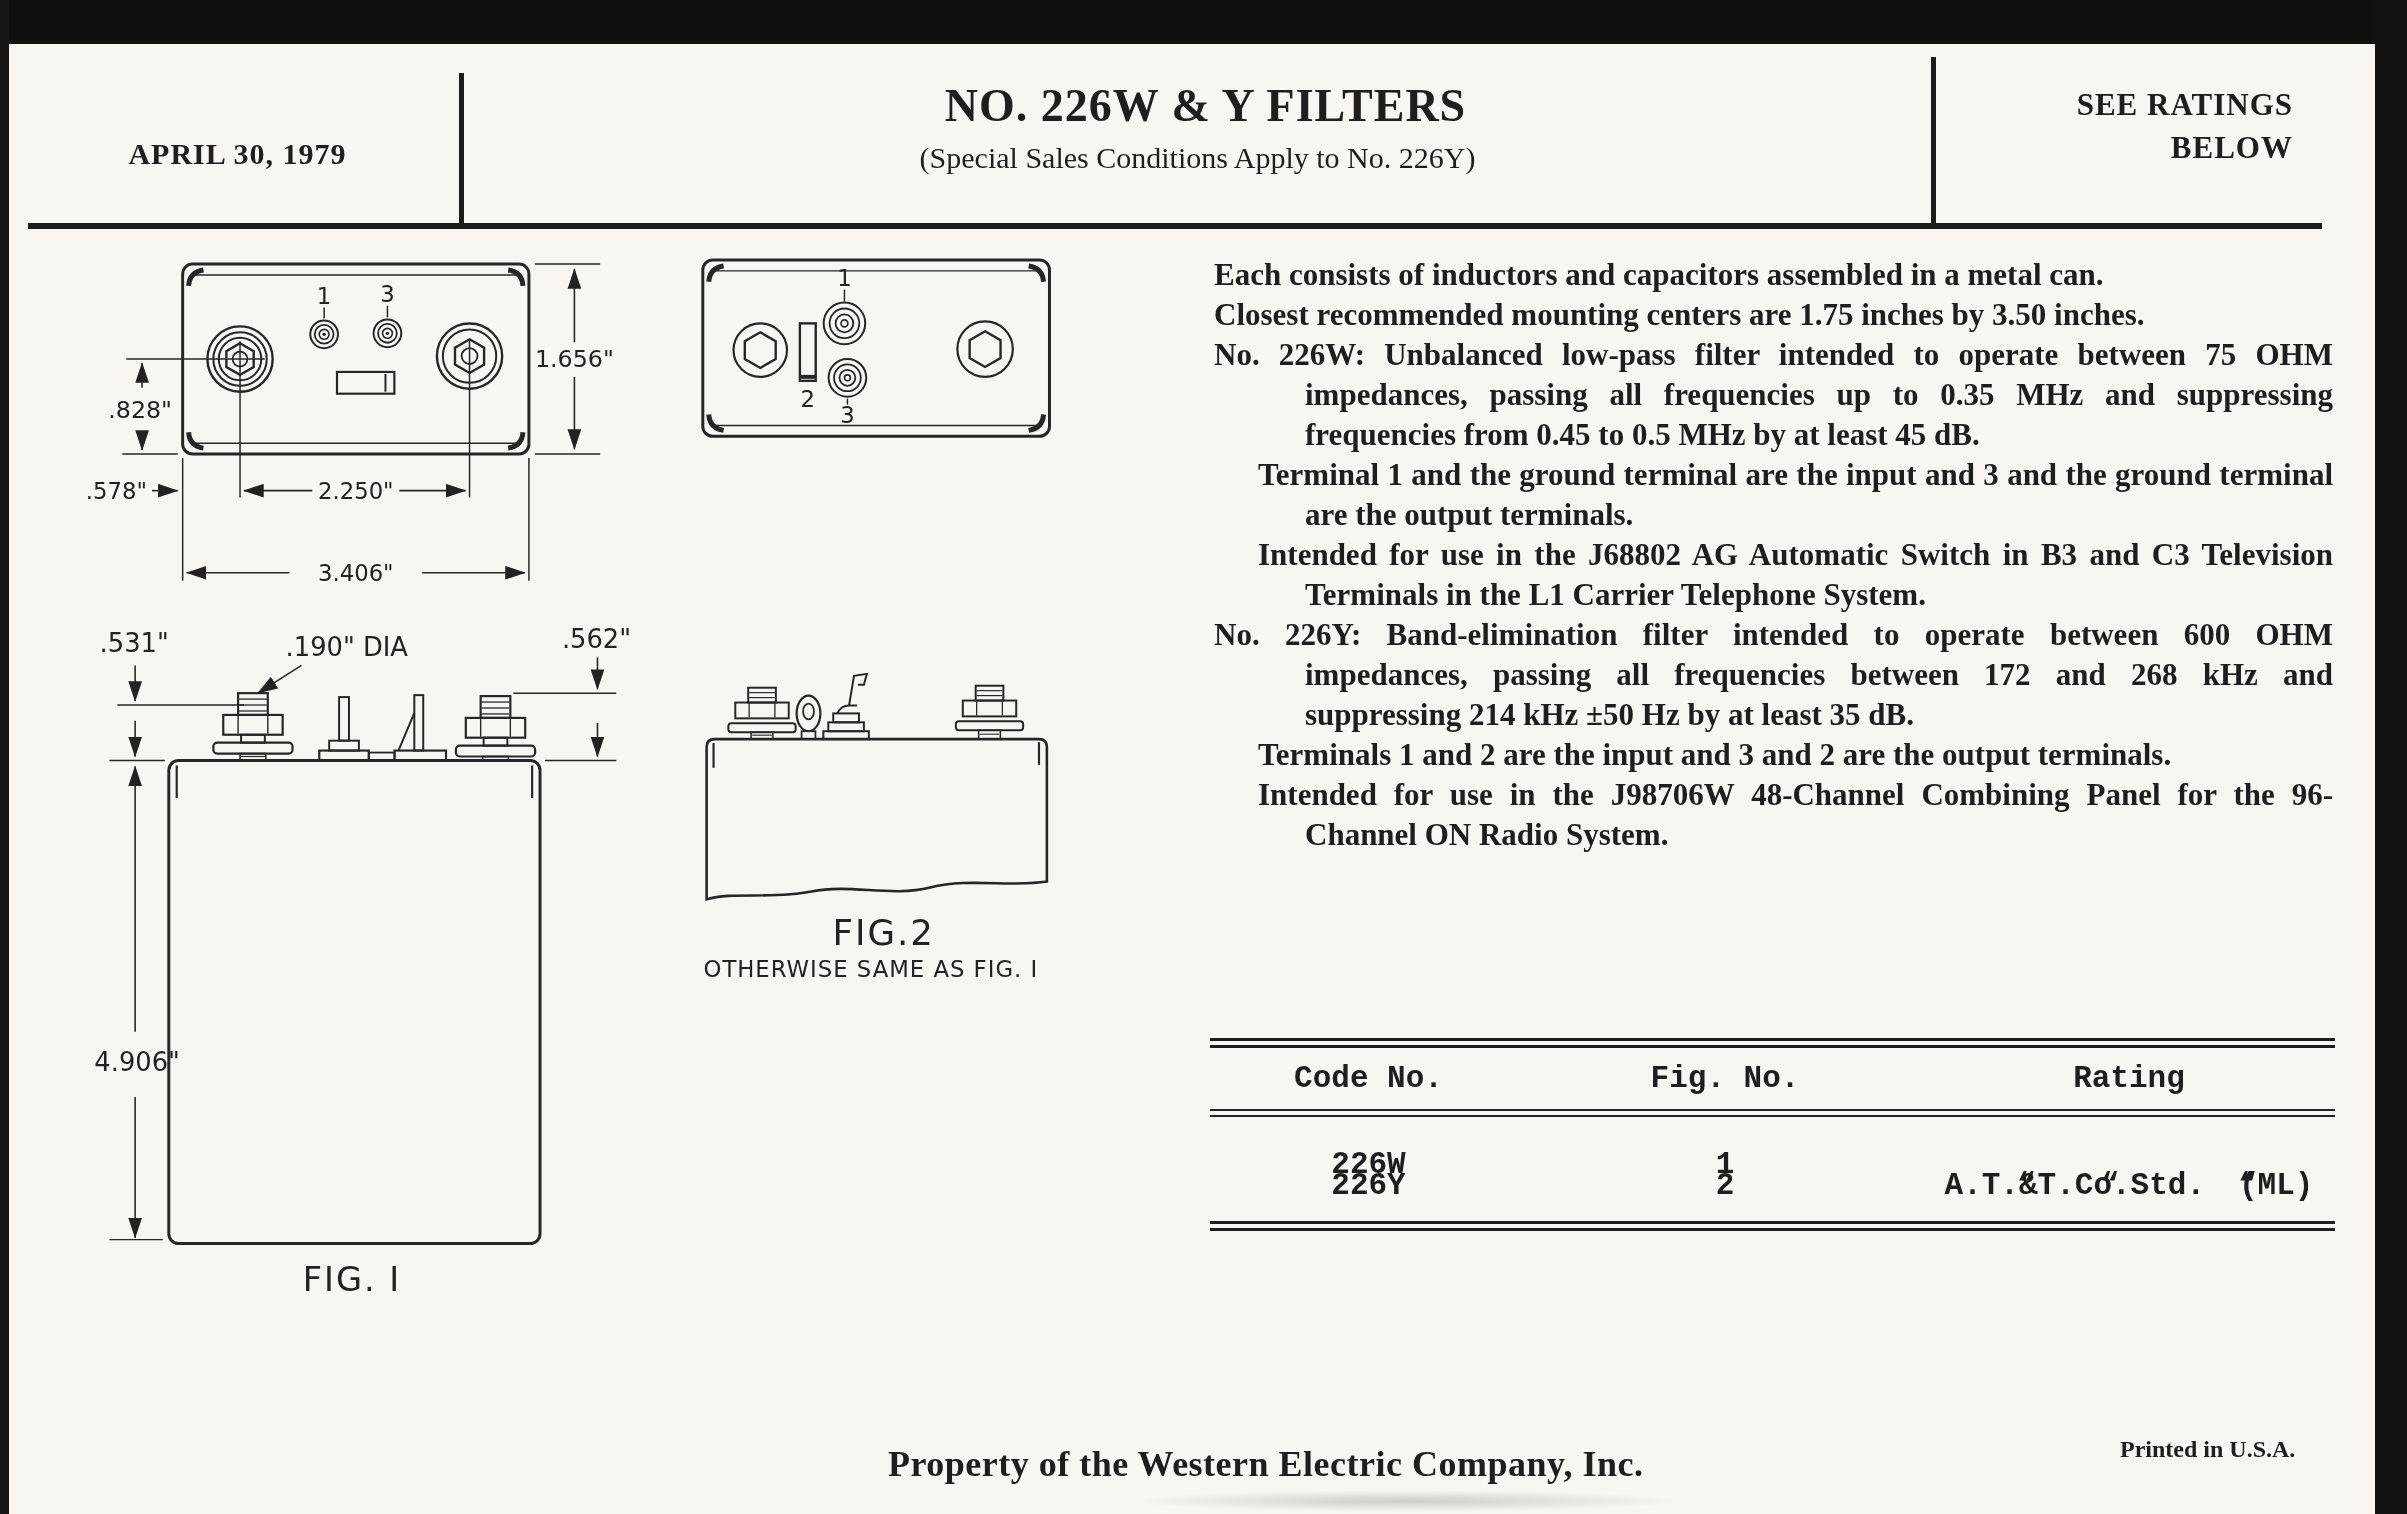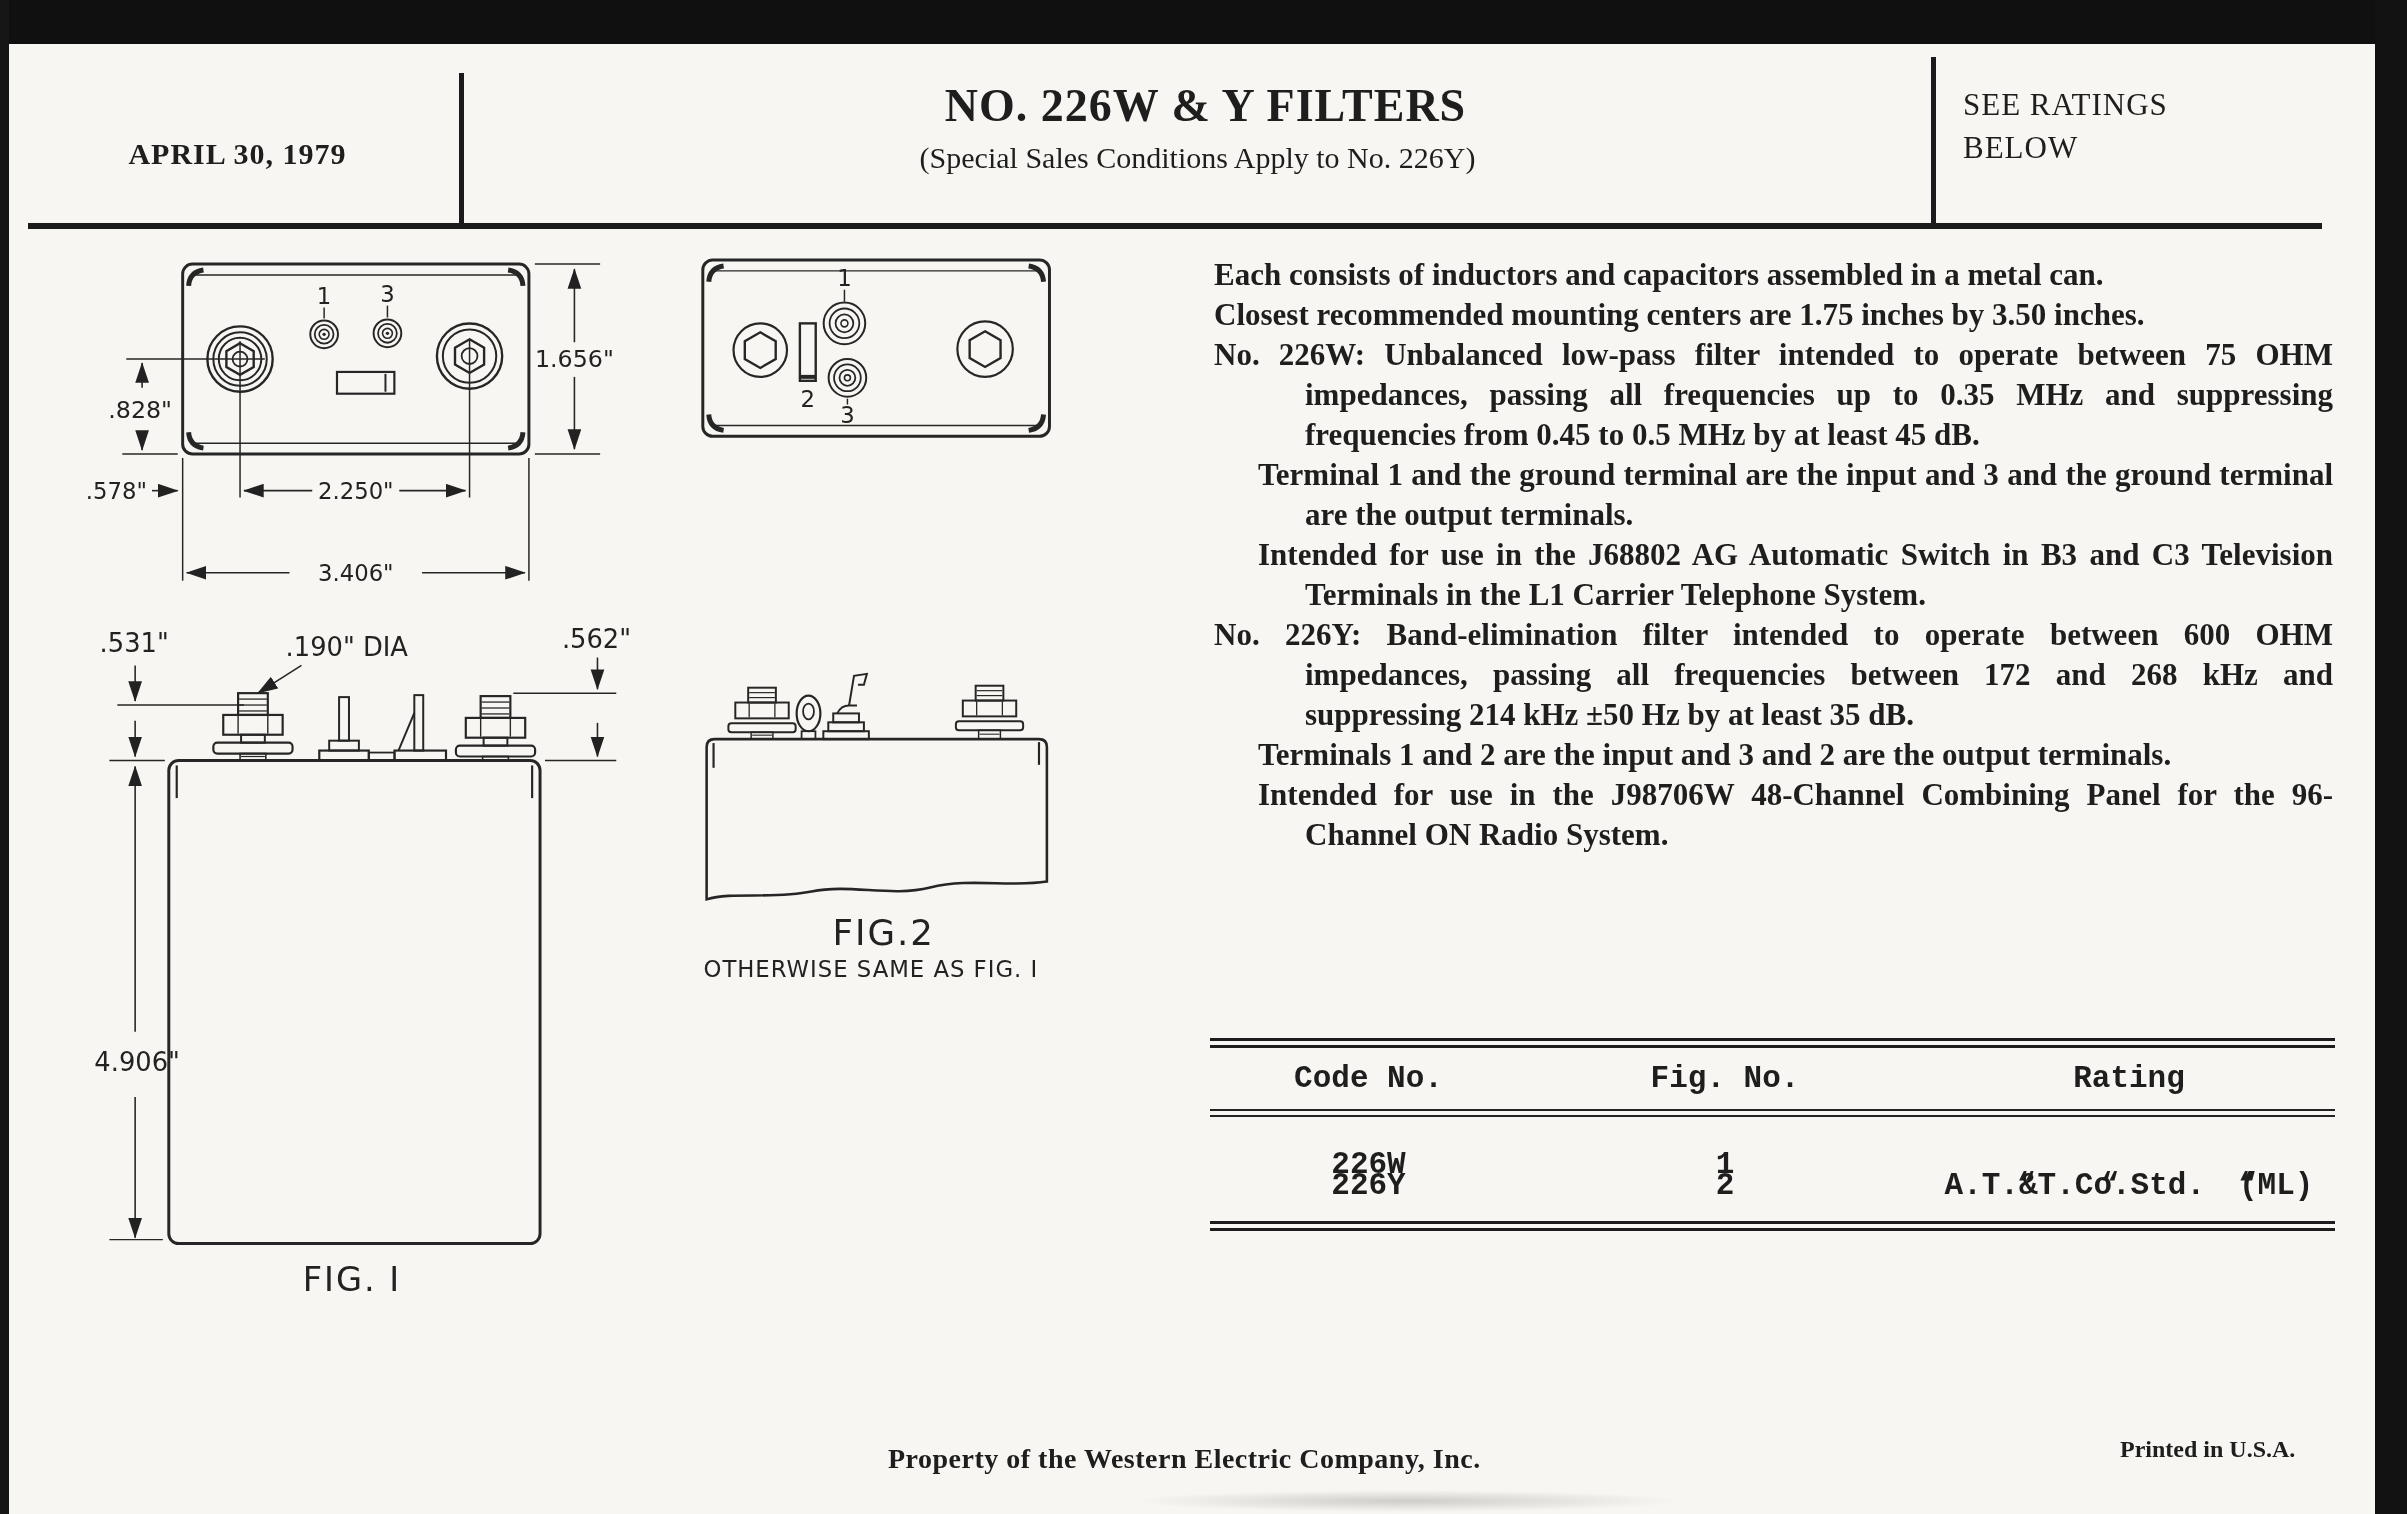--- a/index.html
+++ b/index.html
@@ -12,41 +12,41 @@
   .bar-right{left:2375px;top:0;width:33px;height:1515px;background:#121212;}
   .smudge{left:1129px;top:1490px;width:554px;height:22px;
           background:radial-gradient(ellipse at center,rgba(40,40,40,.20),rgba(40,40,40,0) 70%);}
   
   .date{left:93px;top:137px;width:289px;text-align:center;font-weight:bold;font-size:30px;letter-spacing:1px;}
   .vdiv{width:5px;background:#1b1b1b;}
   .vdiv-l{left:459px;top:73px;height:150px;}
   .vdiv-r{left:1931px;top:57px;height:166px;}
   .title{left:465px;top:79px;width:1465px;text-align:center;font-size:46px;font-weight:bold;letter-spacing:1px;padding-left:8px;}
   .subtitle{left:465px;top:141px;width:1465px;text-align:center;font-size:30px;font-weight:normal;}
-  .ratings{left:1963px;top:83px;width:436px;text-align:left;font-weight:normal;font-size:31px;line-height:43px;letter-spacing:1px;}
+  .ratings{left:1857px;top:83px;width:436px;text-align:right;font-weight:bold;font-size:31px;line-height:43px;letter-spacing:1px;}
   .rule-main{left:28px;top:223px;width:2294px;height:6px;background:#1b1b1b;}
   
   .desc{left:1214px;top:255px;width:1119px;font-size:31px;line-height:40px;font-weight:bold;text-align:justify;}
   .desc p{margin:0;}
   .desc p.a{padding-left:91px;text-indent:-91px;}
   .desc p.b{padding-left:91px;text-indent:-47px;}
   
   .rtable{left:1210px;top:1038px;width:1125px;}
   .rule2x{box-sizing:border-box;height:10px;border-top:3px solid #1d1d1d;border-bottom:3px solid #1d1d1d;}
   .rule2thin{box-sizing:border-box;height:8px;border-top:2px solid #222;border-bottom:2px solid #222;}
   .trow{display:grid;grid-template-columns:317px 396px 1fr;text-align:center;font-size:31px;font-weight:bold;font-family:Liberation Mono, monospace;}
   .thead{height:61px;align-items:center;}
   .tbody{padding:8px 0 16px 0;}
   .tbody .trow{height:40px;align-items:center;}
   .rating-cell{display:flex;justify-content:center;gap:34px;margin-top:43px;}
   .ditto-cell{display:flex;justify-content:flex-start;padding-left:94px;gap:0;}
   .ditto-cell span:nth-child(2){margin-left:65px;}
   .ditto-cell span:nth-child(3){margin-left:119px;}
   
-  .foot-prop{left:888px;top:1443px;font-size:28px;font-weight:bold;letter-spacing:0.5px;}
+  .foot-prop{left:888px;top:1443px;font-size:36px;font-weight:bold;letter-spacing:0.5px;}
   .foot-print{left:2120px;top:1436px;font-size:24px;font-weight:bold;text-align:center;}
   
   svg{position:absolute;overflow:visible;}
   svg text{font-family:"DejaVu Sans",sans-serif;fill:#222;stroke:none;}
 </style>
 </head>
 <body>
 
 <div class="abs bar-top"></div>
 <div class="abs bar-left"></div>

